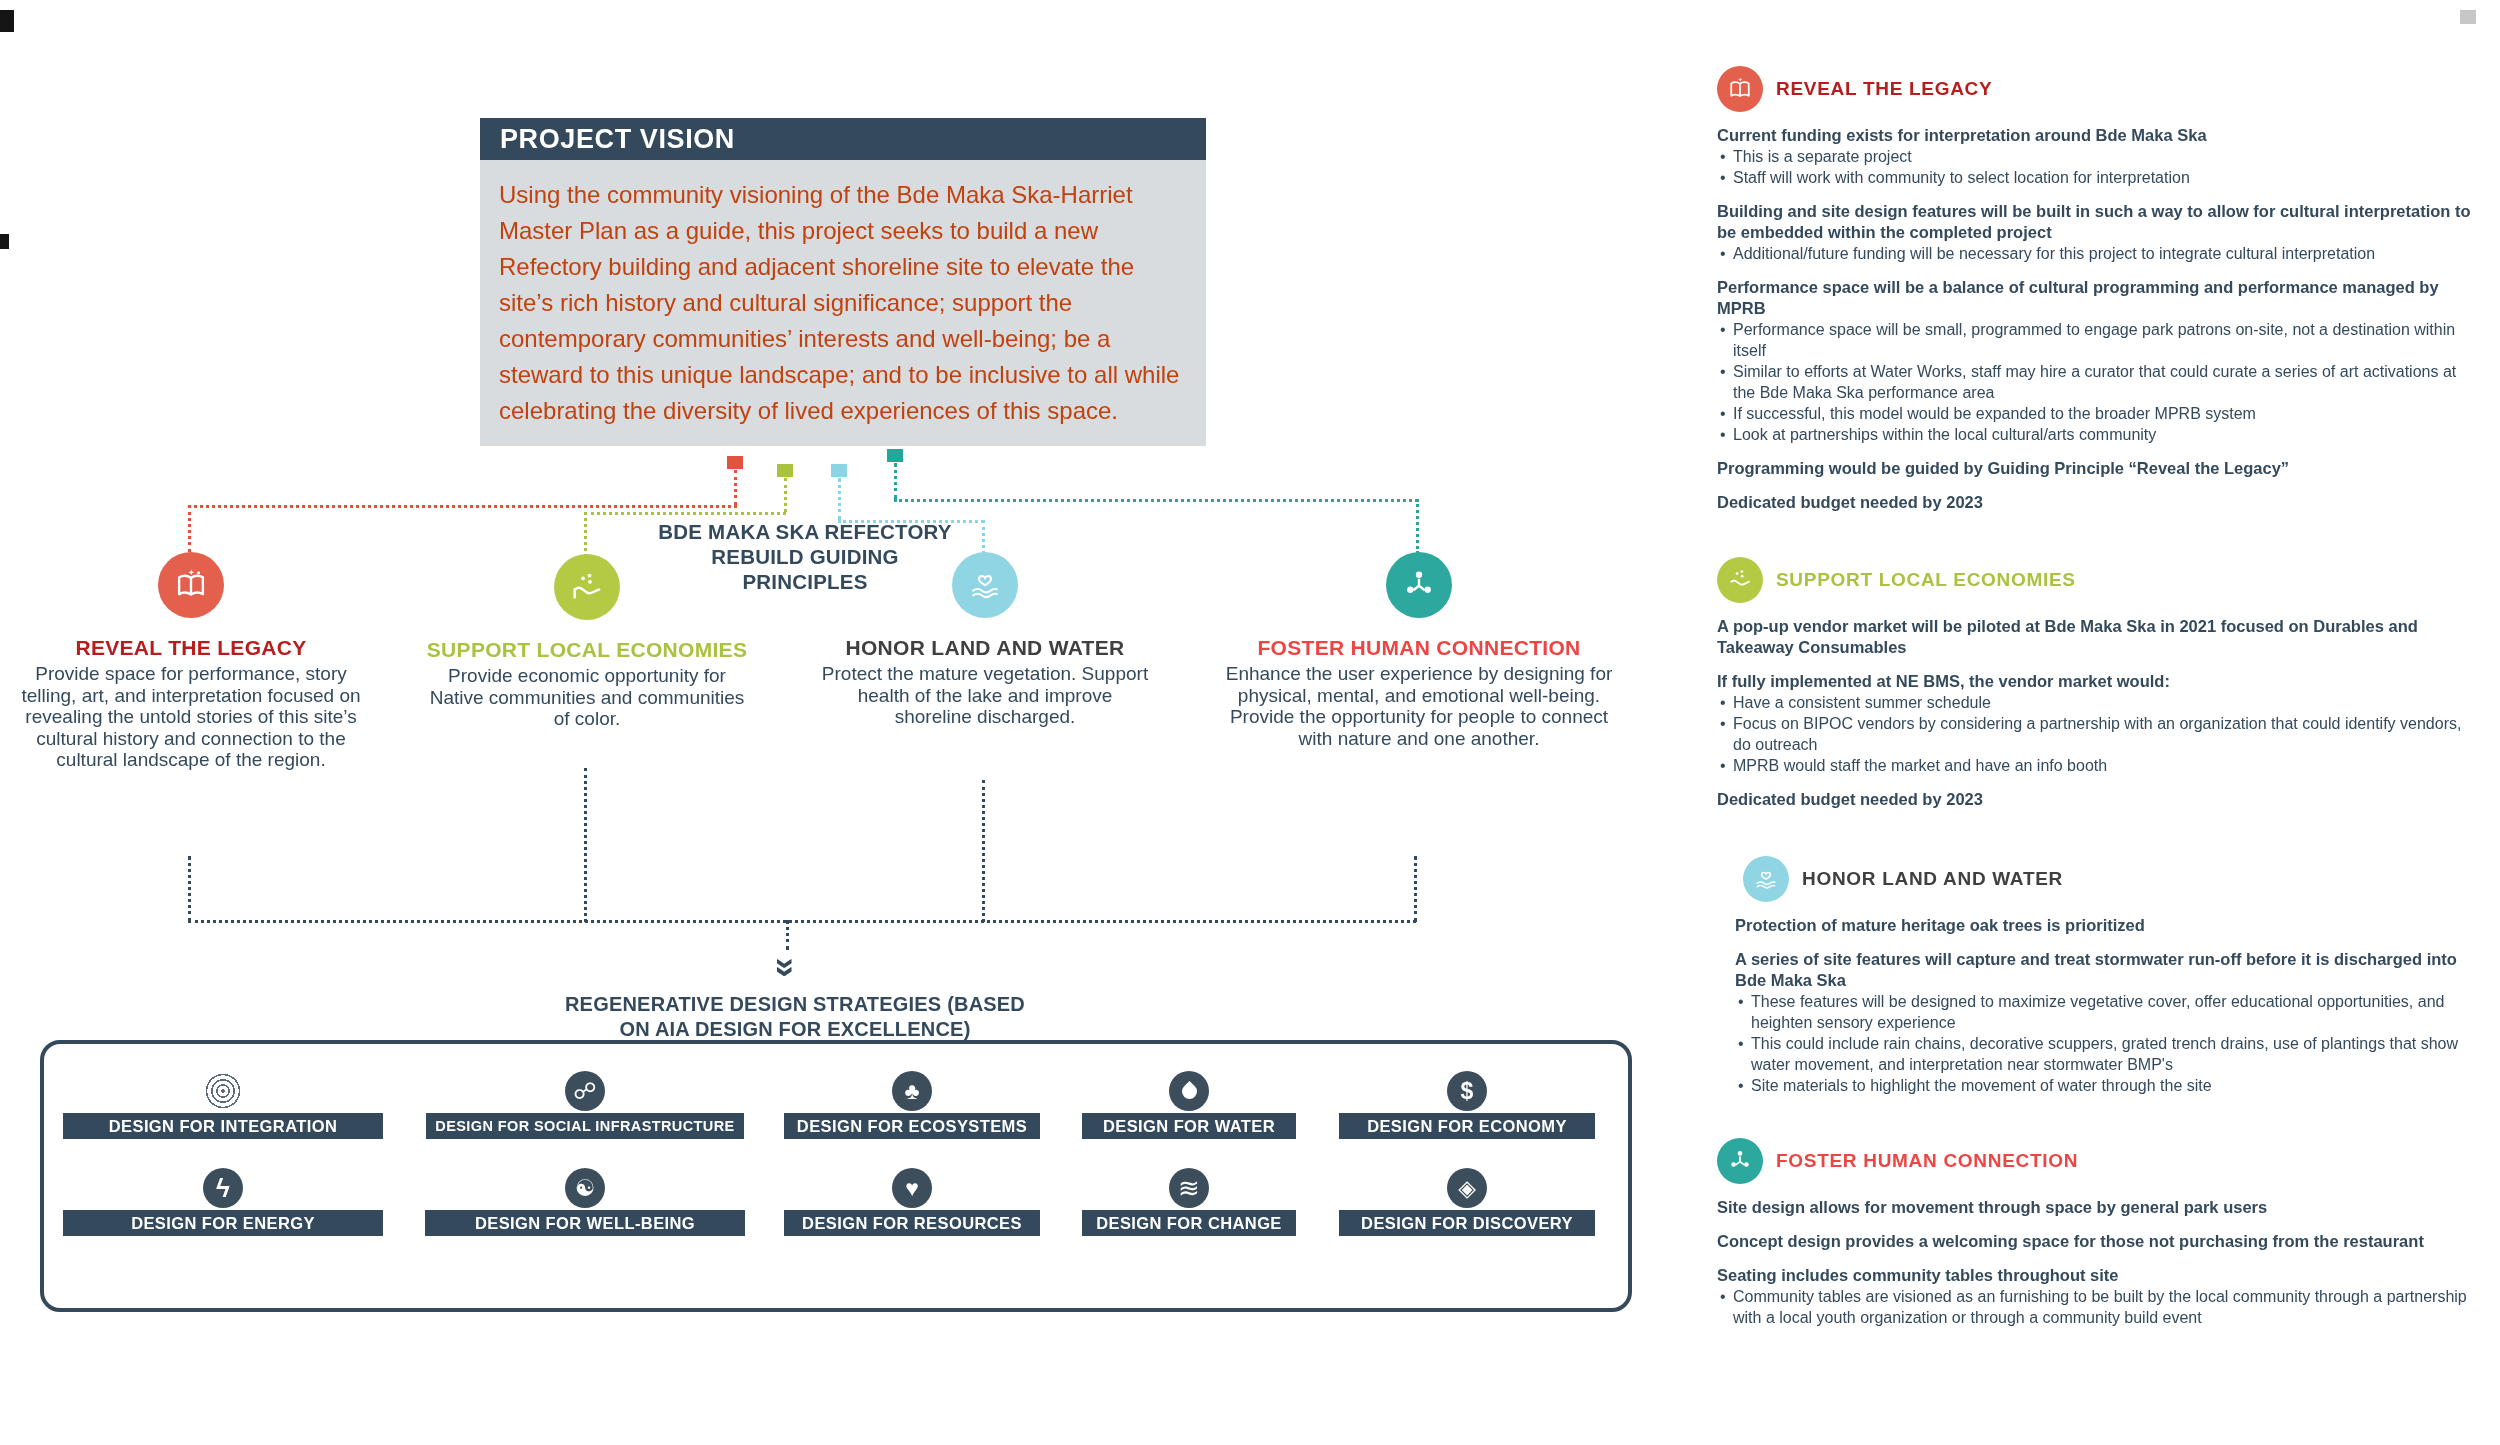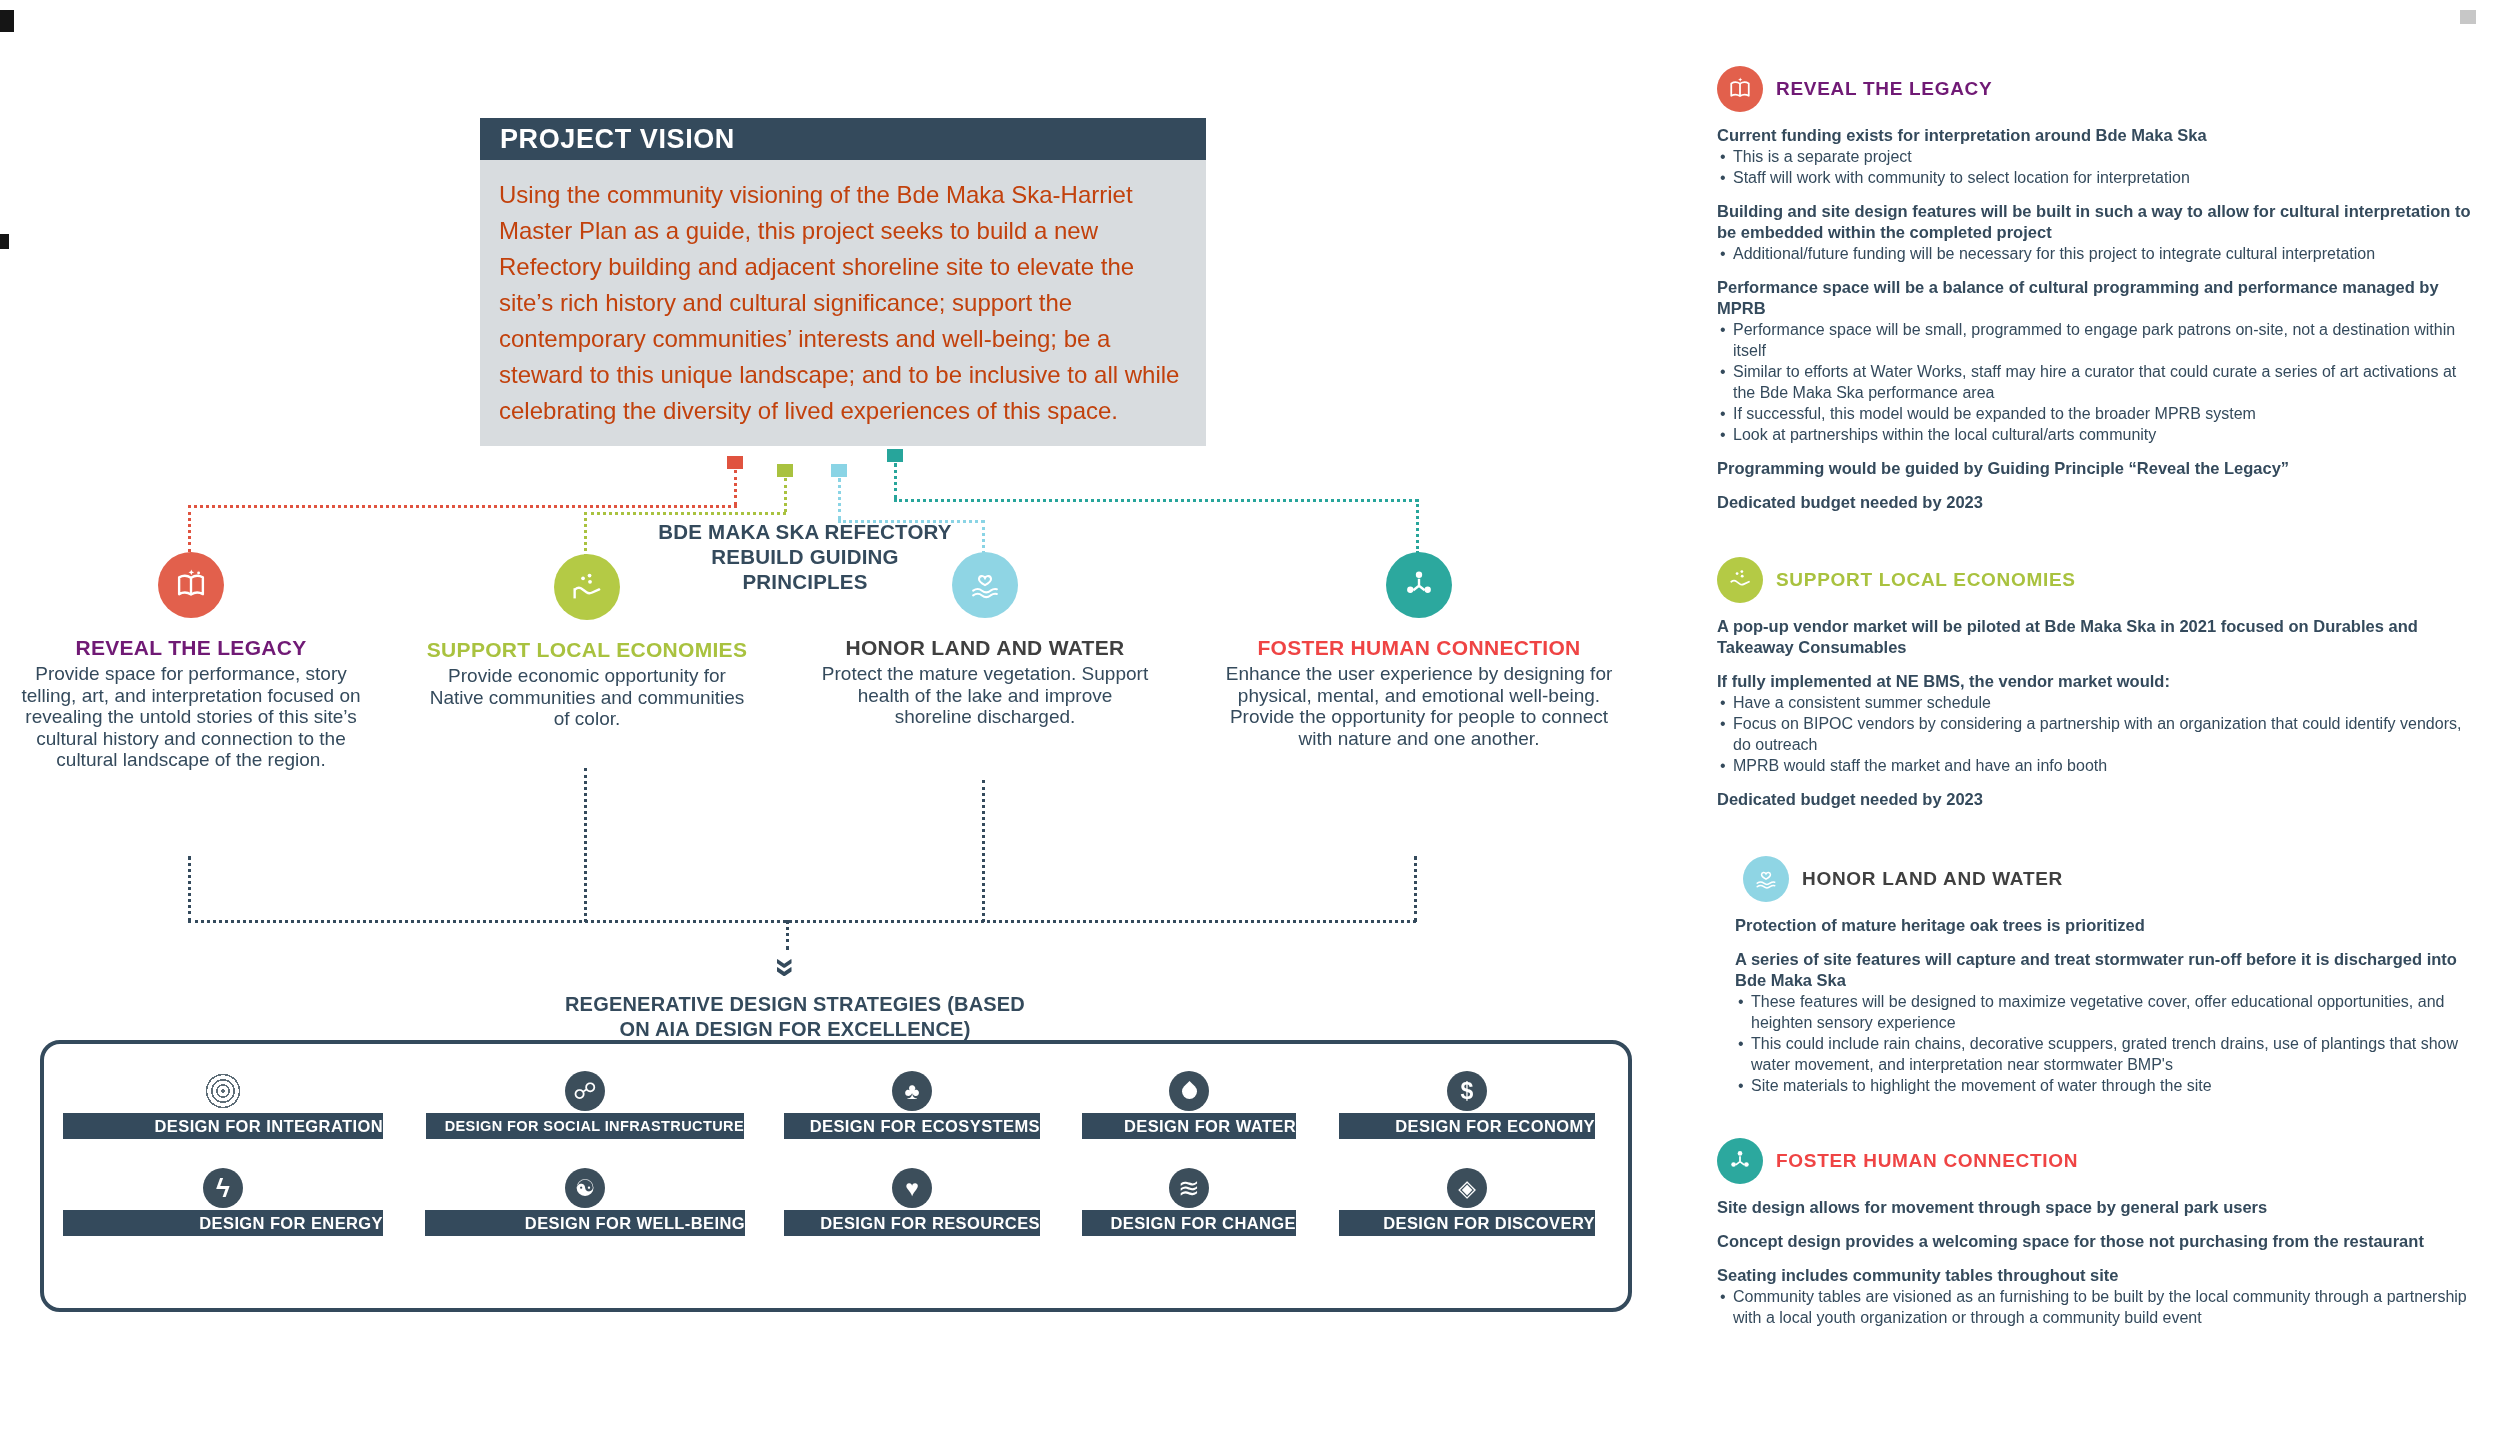--- a/index.html
+++ b/index.html
@@ -30,26 +30,26 @@
   .strategies-heading{position:absolute;left:555px;top:992px;width:480px;text-align:center;font-weight:bold;font-size:20px;
     line-height:25px;color:#344a5c;letter-spacing:.2px;}
 
   
   .principle{position:absolute;text-align:center;}
   .p-icon{width:66px;height:66px;border-radius:50%;margin:0 auto;display:flex;align-items:center;justify-content:center;}
   .p-title{font-weight:bold;font-size:21px;margin-top:18px;letter-spacing:.3px;line-height:24px;}
   .p-desc{font-size:19px;line-height:21.5px;margin-top:3px;color:#344a5c;}
   .bg-red{background:#e2604c;}  .bg-green{background:#b4ca45;}
   .bg-blue{background:#8fd5e4;} .bg-teal{background:#2ca89e;}
-  .t-red{color:#701a75;} .t-green{color:#a9c23f;} .t-blue{color:#404040;} .t-teal{color:#ef4444;}
+  .t-red{color:#b91c1c;} .t-green{color:#a9c23f;} .t-blue{color:#404040;} .t-teal{color:#ef4444;}
 
   
   .strategies-box{position:absolute;left:40px;top:1040px;width:1592px;height:272px;border:4px solid #344a5c;border-radius:20px;box-sizing:border-box;}
   .s-bar{position:absolute;height:26px;background:#344a5c;color:#fff;font-weight:bold;font-size:16.5px;line-height:26px;
-    text-align:right;letter-spacing:.4px;white-space:nowrap;}
+    text-align:center;letter-spacing:.4px;white-space:nowrap;}
   .s-bar.small{font-size:14.5px;}
   .s-icon{position:absolute;width:40px;height:40px;border-radius:50%;background:#3c4e5b;color:#fff;display:flex;
     align-items:center;justify-content:center;font-size:23px;line-height:40px;}
   .s-icon.fingerprint{background:repeating-radial-gradient(circle at 50% 50%, #5d6d77 0 1.6px, rgba(0,0,0,0) 1.6px 5.2px);}
   .i-social::before{content:"☍";}
   .i-eco::before{content:"♣";}
   .i-econ::before{content:"$";font-weight:bold;}
   .i-energy::before{content:"ϟ";font-weight:bold;font-size:26px;}
   .i-well::before{content:"☯";}
   .i-res::before{content:"♥";}

